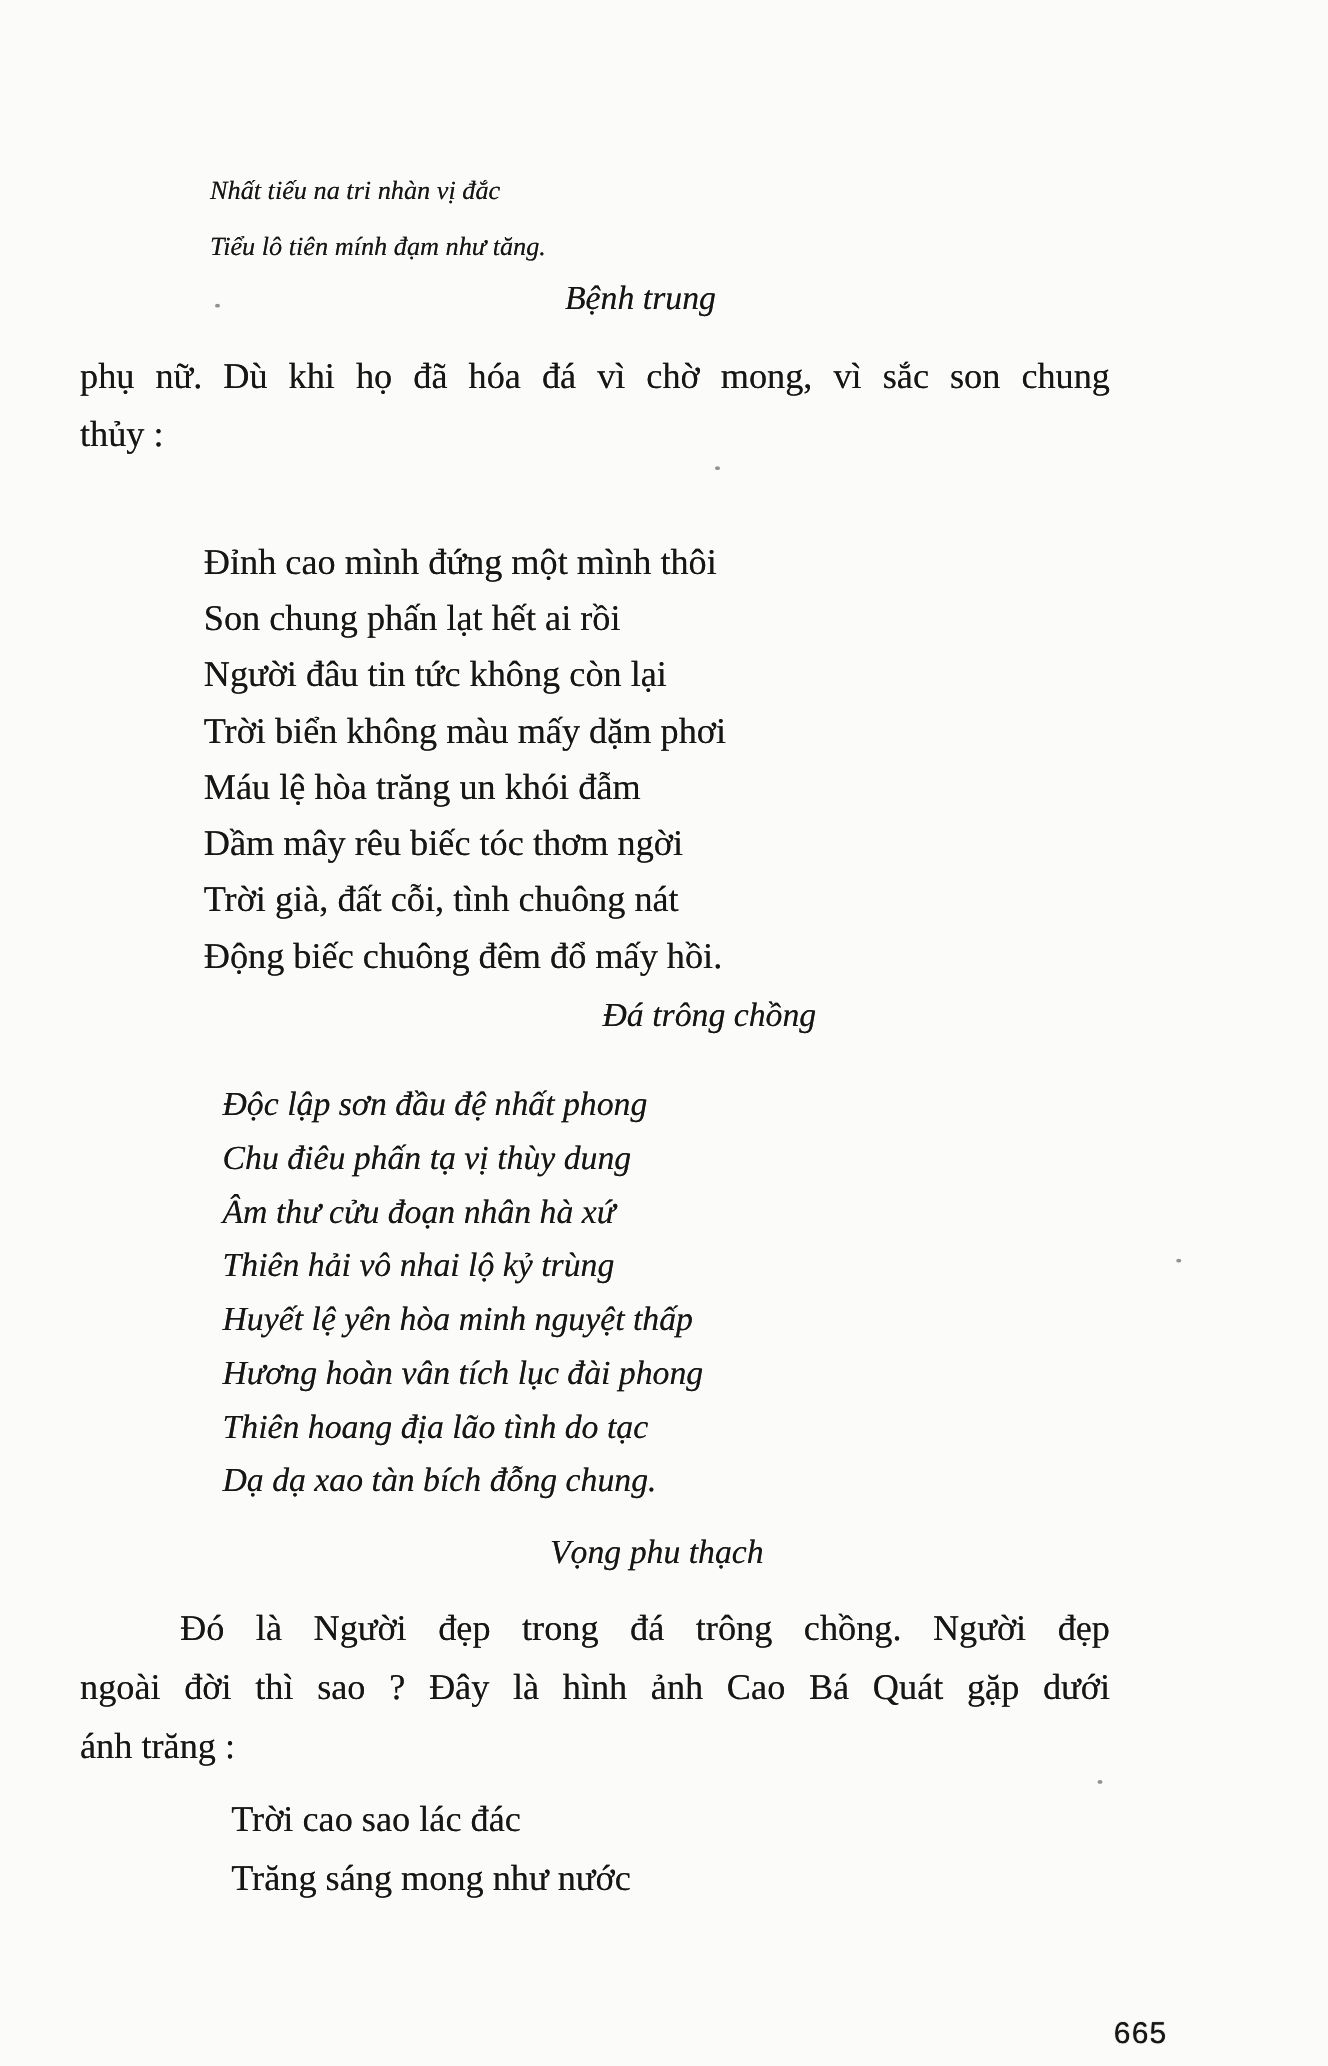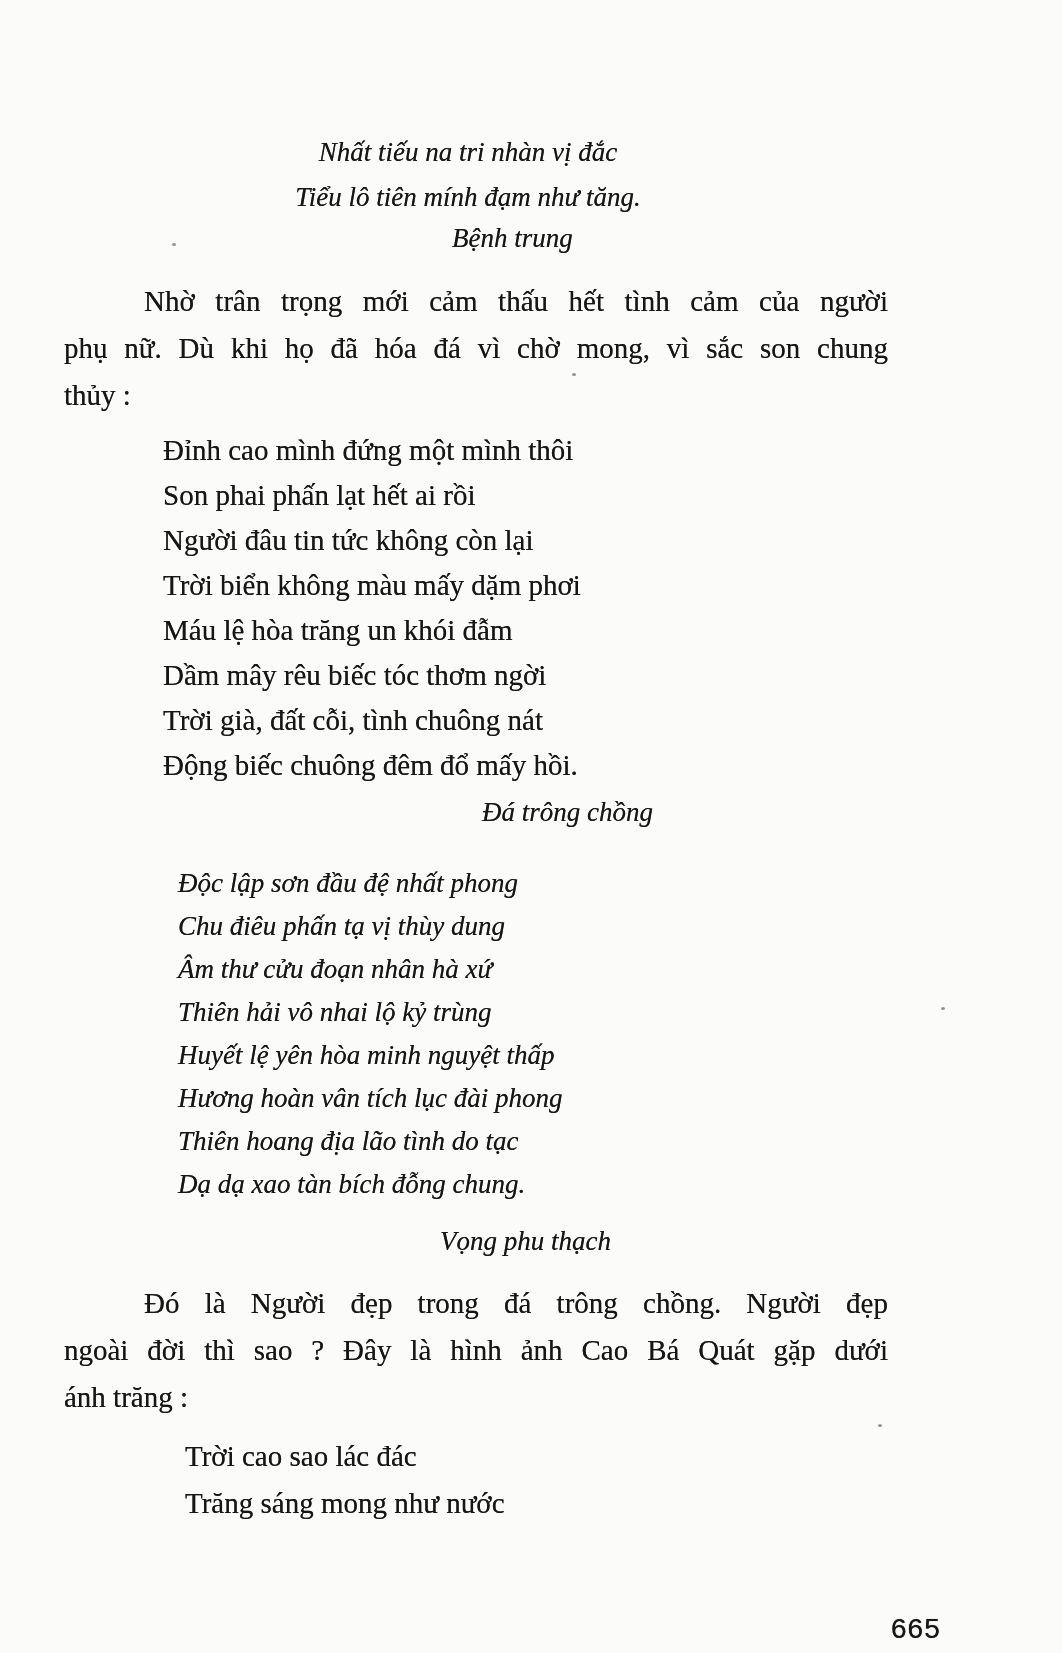--- a/index.html
+++ b/index.html
@@ -17,21 +17,21 @@
     font-family: "Liberation Serif", "DejaVu Serif", serif;
     overflow: hidden;
     text-shadow: 0 0 0.5px rgba(20,20,20,0.75);
   }
   .abs { position: absolute; }
 
   
   .opening-couplet {
     top: 130px; left: 168px; width: 600px;
     font-style: italic;
-    font-size: 27px; line-height: 45px; text-align: center;
+    font-size: 21px; line-height: 45px;
   }
   .attribution {
     font-style: italic;
     font-size: 27px; line-height: 34px;
     white-space: nowrap;
   }
   .attr-benh-trung { top: 221px; left: 452px; }
   .attr-da-trong-chong { top: 795px; left: 467px; margin-left: 15px; }
   .attr-vong-phu-thach { top: 1224px; left: 440px; }
 
@@ -62,21 +62,21 @@
   
   .closing-couplet {
     top: 1433px; left: 185px; width: 500px;
     font-size: 29px; line-height: 47px;
     white-space: nowrap;
   }
 
   .page-number {
     top: 1613px; left: 891px;
     font-family: "Liberation Sans", "DejaVu Sans", sans-serif;
-    font-size: 28px; letter-spacing: 1px;
+    font-size: 24px; letter-spacing: 1px;
     text-shadow: 0 0 0.7px rgba(20,20,20,0.9);
   }
 
   
   .speck {
     position: absolute;
     background: rgba(60,60,60,0.55);
     border-radius: 50%;
   }
   .speck-1 { top: 243px; left: 172px; width: 4px; height: 3px; }
@@ -90,28 +90,27 @@
 <div class="page">
 
   <section class="abs opening-couplet">
     <div class="poem-line">Nhất tiếu na tri nhàn vị đắc</div>
     <div class="poem-line">Tiểu lô tiên mính đạm như tăng.</div>
   </section>
 
   <div class="abs attribution attr-benh-trung">Bệnh trung</div>
 
   <section class="abs paragraph para-1">
-    <div class="pline first">Nhờ trân trọng mới cảm thấu hết tình cảm của người</div>
     <div class="pline">phụ nữ. Dù khi họ đã hóa đá vì chờ mong, vì sắc son chung</div>
     <div class="pline last">thủy :</div>
   </section>
 
   <section class="abs poem-1">
     <div class="poem-line">Đỉnh cao mình đứng một mình thôi</div>
-    <div class="poem-line">Son phai phấn lạt hết ai rồi</div>
+    <div class="poem-line">Son chung phấn lạt hết ai rồi</div>
     <div class="poem-line">Người đâu tin tức không còn lại</div>
     <div class="poem-line">Trời biển không màu mấy dặm phơi</div>
     <div class="poem-line">Máu lệ hòa trăng un khói đẫm</div>
     <div class="poem-line">Dầm mây rêu biếc tóc thơm ngời</div>
     <div class="poem-line">Trời già, đất cỗi, tình chuông nát</div>
     <div class="poem-line">Động biếc chuông đêm đổ mấy hồi.</div>
   </section>
 
   <div class="abs attribution attr-da-trong-chong">Đá trông chồng</div>
 

